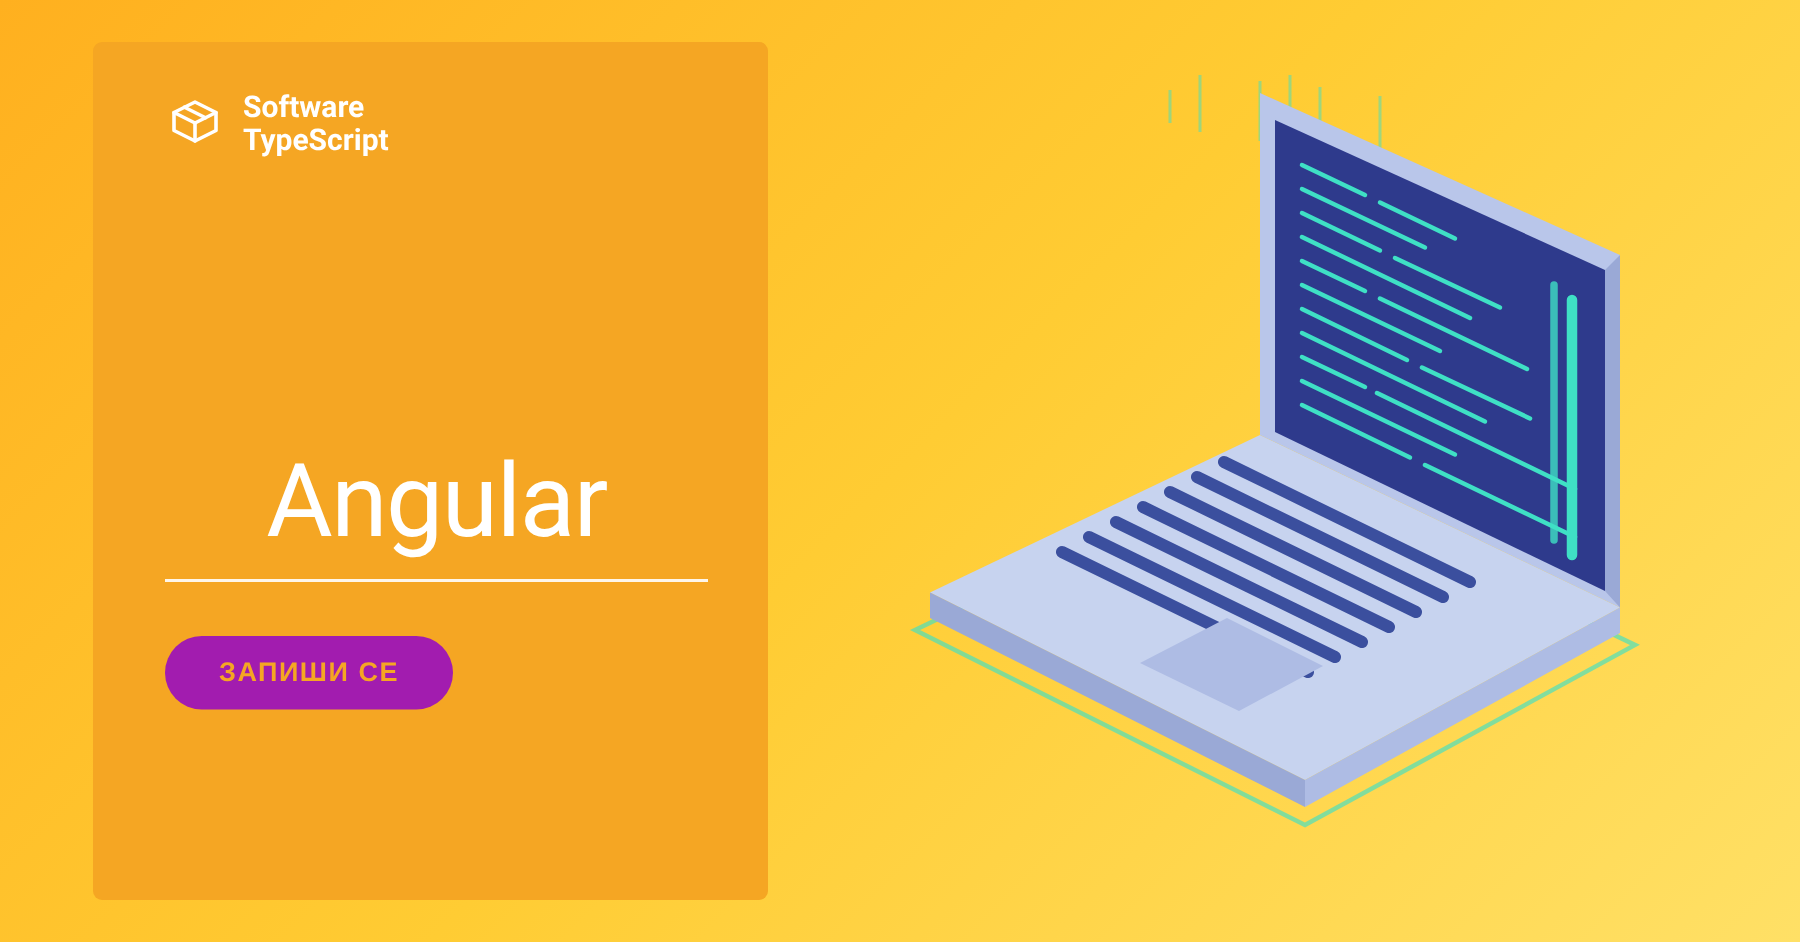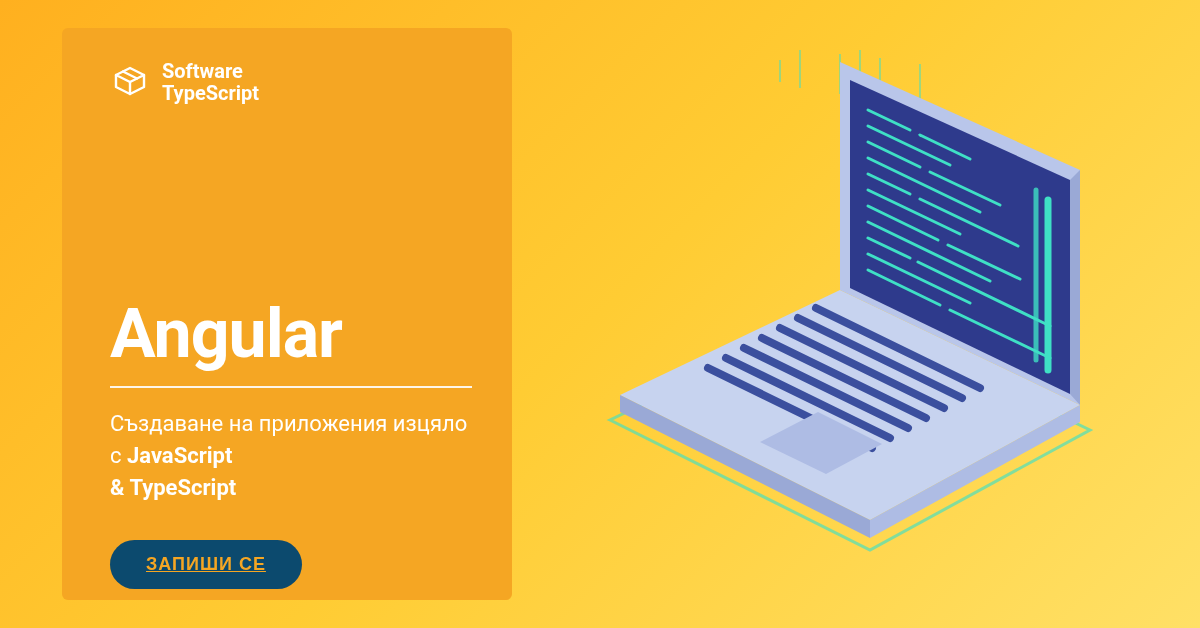--- a/index.html
+++ b/index.html
@@ -31,50 +31,50 @@
 .logo-text {
   display: flex;
   flex-direction: column;
   line-height: 1.1;
   font-weight: 700;
   font-size: 20px;
 }
 .title {
   margin-top: 190px;
   font-size: 68px;
-  font-weight: 700;
+  font-weight: 400;
   letter-spacing: -1px;
+  text-align: center;
 }
 .divider {
   margin-top: 12px;
   border: none;
   border-top: 2px solid rgba(255,255,255,0.9);
   width: 100%;
 }
 .subtitle {
   margin-top: 20px;
   font-size: 22px;
   line-height: 1.45;
   font-weight: 400;
   max-width: 360px;
 }
 .subtitle b { font-weight: 700; }
 .cta {
   margin-top: 36px;
   display: inline-block;
-  background: #0c4a6e;
+  background: #a21caf;
   color: #f5a623;
   font-weight: 700;
   font-size: 18px;
   letter-spacing: 1px;
   padding: 14px 36px;
   border-radius: 999px;
   border: none;
   cursor: pointer;
-  text-decoration: underline;
 }
 .illustration {
   position: absolute;
   right: 70px;
   top: 50px;
   width: 580px;
   height: 520px;
 }
 </style>
 </head>
@@ -95,24 +95,20 @@
     </span>
     <span class="logo-text">
       <span>Software</span>
       <span>TypeScript</span>
     </span>
   </div>
 
   <h1 class="title">Angular</h1>
   <hr class="divider">
 
-  <p class="subtitle">
-    <span>Създаване на приложения изцяло с </span><b>JavaScript</b><br>
-    <b> &amp; </b><b>TypeScript</b>
-  </p>
 
   <button class="cta">ЗАПИШИ СЕ</button>
 </div>
 
 <div class="illustration">
   <svg width="580" height="520" viewBox="0 0 580 520">
 
     <g stroke="#3fe0c5" stroke-width="2" opacity="0.5">
       <line x1="250" y1="0" x2="250" y2="38"></line>
       <line x1="290" y1="4" x2="290" y2="44"></line>

